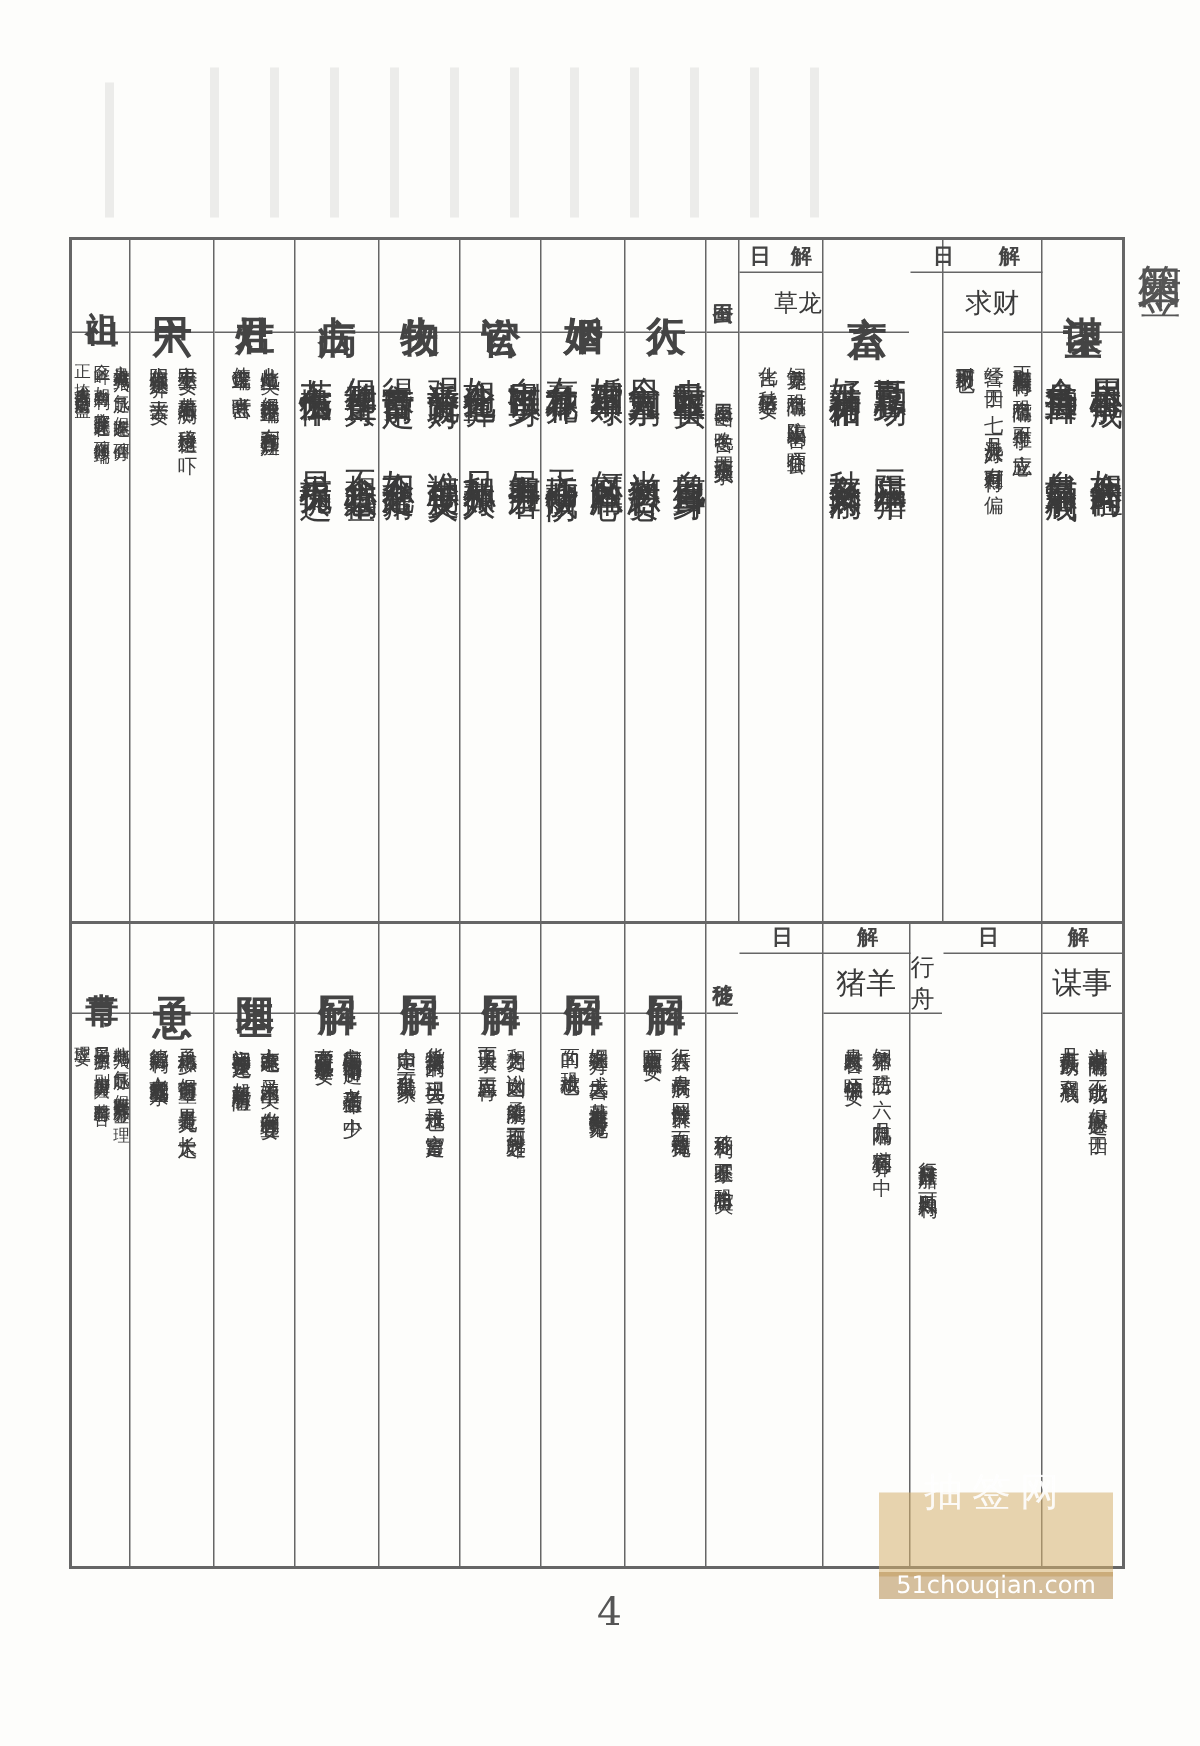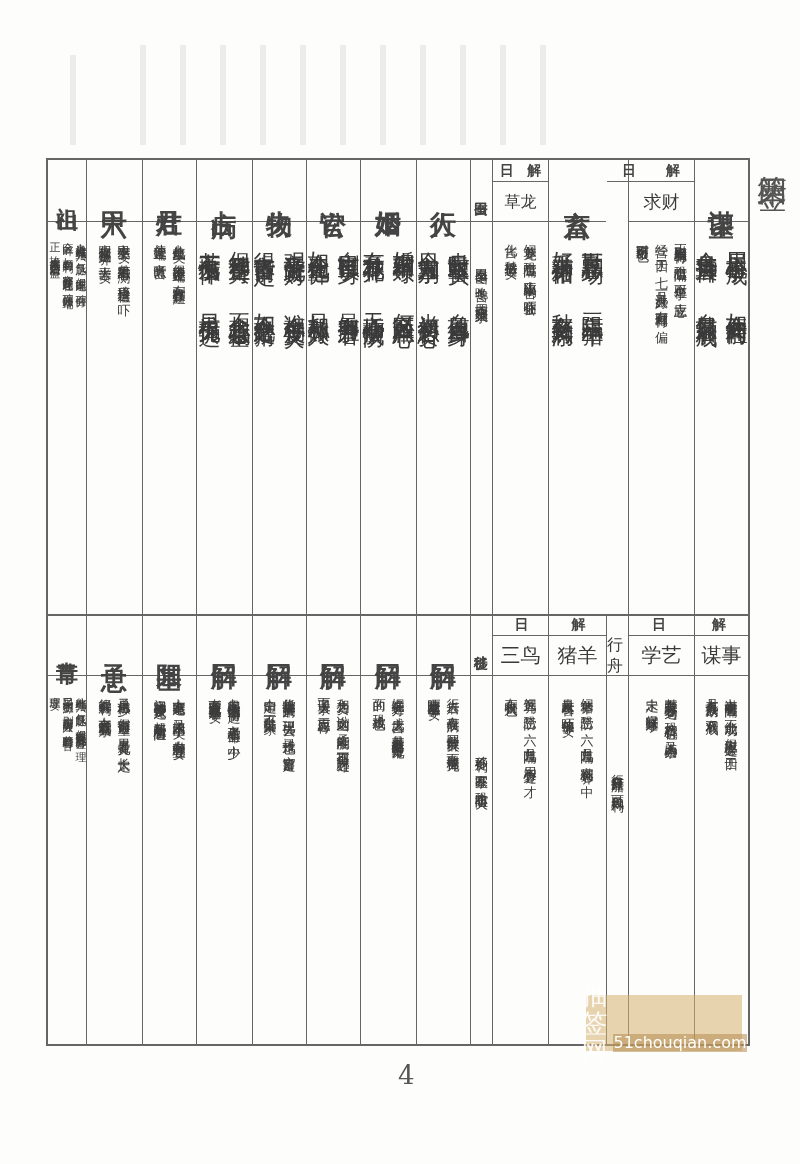--- a/index.html
+++ b/index.html
@@ -23,21 +23,21 @@
         justify-content:center;gap:4px;padding-top:12px;box-sizing:border-box;}
   .vt{writing-mode:vertical-rl;}
   .verse{font-size:22px;line-height:26px;letter-spacing:2px;color:#3a3a3a;}
   .prose{font-size:13px;line-height:15px;letter-spacing:1px;color:#3c3c3c;}
   .jie{position:absolute;left:0;top:0;height:22px;border-bottom:1.5px solid #666;width:100%;box-sizing:border-box;
        display:flex;justify-content:space-around;align-items:center;font-size:14px;font-weight:bold;color:#444;}
   .sub{position:absolute;top:22px;height:40px;border-bottom:1.5px solid #666;box-sizing:border-box;
        display:flex;align-items:center;justify-content:center;}
   .pageno{position:absolute;left:398px;top:1060px;font-family:"DejaVu Serif",serif;font-size:26px;color:#555;}
   .wm{position:absolute;left:586px;top:995px;width:156px;height:56px;background:rgba(214,176,112,.55);
-      display:flex;align-items:center;justify-content:center;color:#fff;}
+      display:flex;flex-direction:column;align-items:center;justify-content:center;color:#fff;}
   .wm .cn{font-size:26px;letter-spacing:6px;line-height:28px;opacity:.9;}
   .wm .url{font-size:16px;line-height:18px;background:rgba(180,140,80,.55);width:100%;text-align:center;margin-top:39px;}
 </style>
 </head>
 <body>
 
 <div class="ghost">
   <span style="left:10px;top:10px;height:90px;"></span>
     <span style="left:80px;top:0;height:100px;"></span>
   <span style="left:120px;top:0;height:100px;"></span>
@@ -88,21 +88,21 @@
       <div class="body">
         <span class="vt verse">勤勤恳恳弄一场　　三六阻隔牛猪羊</span>
         <span class="vt verse">好香求神力相佑　　秋交冬至财利添</span>
       </div>
     </div>
     <div class="col" style="left:444px;width:56px;">
       <div class="jie">
         <span>日</span>
         <span>解</span>
       </div>
-      <div class="sub" style="left:0;width:100%;">
+      <div class="sub" style="left:0;width:100%;justify-content:flex-end;">
           <span class="small" style="font-size:16px;line-height:18px;">草龙</span>
         </div>
       <div class="body">
         <span class="vt prose">饲养草龙　恐有阻隔　应防小人祸害　宜吓伯公</span>
         <span class="vt prose">化吉　秋后转运平安</span>
       </div>
     </div>
     <div class="col" style="left:422px;width:22px;">
       <div class="hdr">
           <span class="small">田蚕</span>
@@ -193,29 +193,20 @@
         <span>解</span>
       </div>
       <div class="sub" style="left:0;width:100%;">
           <span class="hrow" style="font-size:20px;">谋事</span>
         </div>
       <div class="body">
         <span class="vt prose">卜谋事初时有阻隔　不能成功　但应耐心谋之　于四</span>
         <span class="vt prose">七月有贵人扶助　名利双成</span>
       </div>
     </div>
-    <div class="col" style="left:580px;width:66px;">
-      <div class="sub" style="left:0;width:100%;">
-          <span class="hrow" style="font-size:20px;">学艺</span>
-        </div>
-      <div class="body">
-        <span class="vt prose">卦中有劳心弄一场之句　恐枉费心机　又嫌心内杂</span>
-        <span class="vt prose">未定　宜候时运才学</span>
-      </div>
-    </div>
     <div class="col" style="left:558px;width:22px;">
       <div class="sub" style="left:0;width:100%;">
           <span class="small">行舟</span>
         </div>
       <div class="body" style="padding-top:88px;">
         <span class="vt prose">行舟应择日开船　可顺风得利</span>
       </div>
     </div>
     <div class="col" style="left:500px;width:58px;">
       <div class="jie" style="left:-56px;width:114px;">
@@ -223,29 +214,20 @@
         <span>解</span>
       </div>
       <div class="sub" style="left:0;width:100%;">
           <span class="hrow" style="font-size:20px;">猪羊</span>
         </div>
       <div class="body">
         <span class="vt prose">饲养猪羊　恐防三　六　九月阻隔　宜精心饲养　中</span>
         <span class="vt prose">大只及时发售　吓伯爷保平安</span>
       </div>
     </div>
-    <div class="col" style="left:444px;width:56px;">
-      <div class="sub" style="left:0;width:100%;">
-          <span class="hrow" style="font-size:20px;">三鸟</span>
-        </div>
-      <div class="body">
-        <span class="vt prose">饲养三鸟　恐防三　六　九月阻隔　用心智养之　才</span>
-        <span class="vt prose">有小利收入也</span>
-      </div>
-    </div>
     <div class="col" style="left:422px;width:22px;">
       <div class="hdr">
           <span class="small">移徙</span>
         </div>
       <div class="body" style="padding-top:70px;">
         <span class="vt prose">移徙不利　家基不旺　恐防有阻失</span>
       </div>
     </div>
     <div class="col" style="left:368px;width:54px;">
       <div class="hdr">

